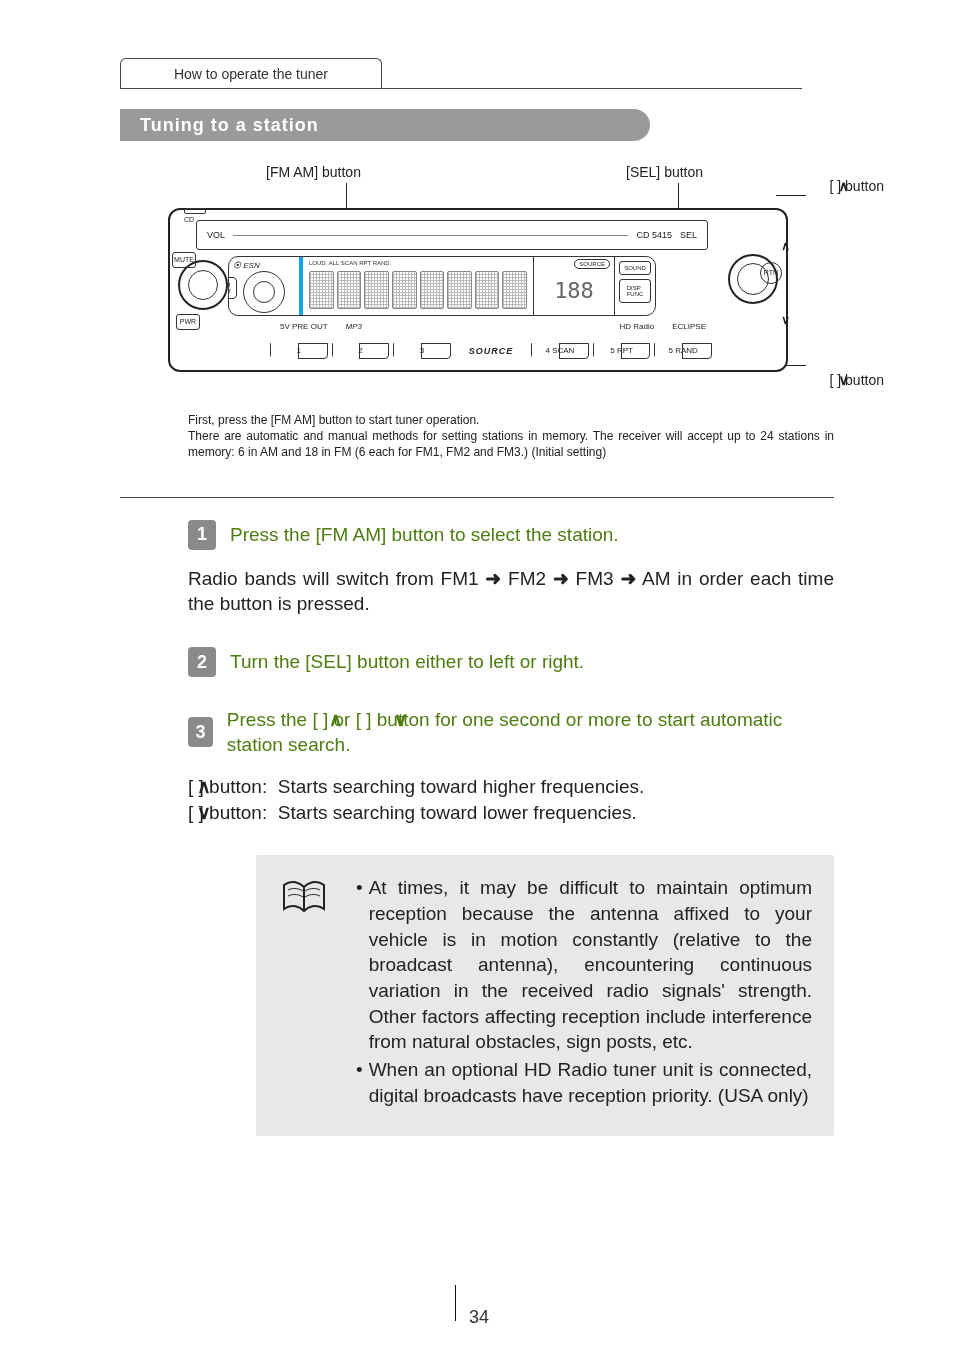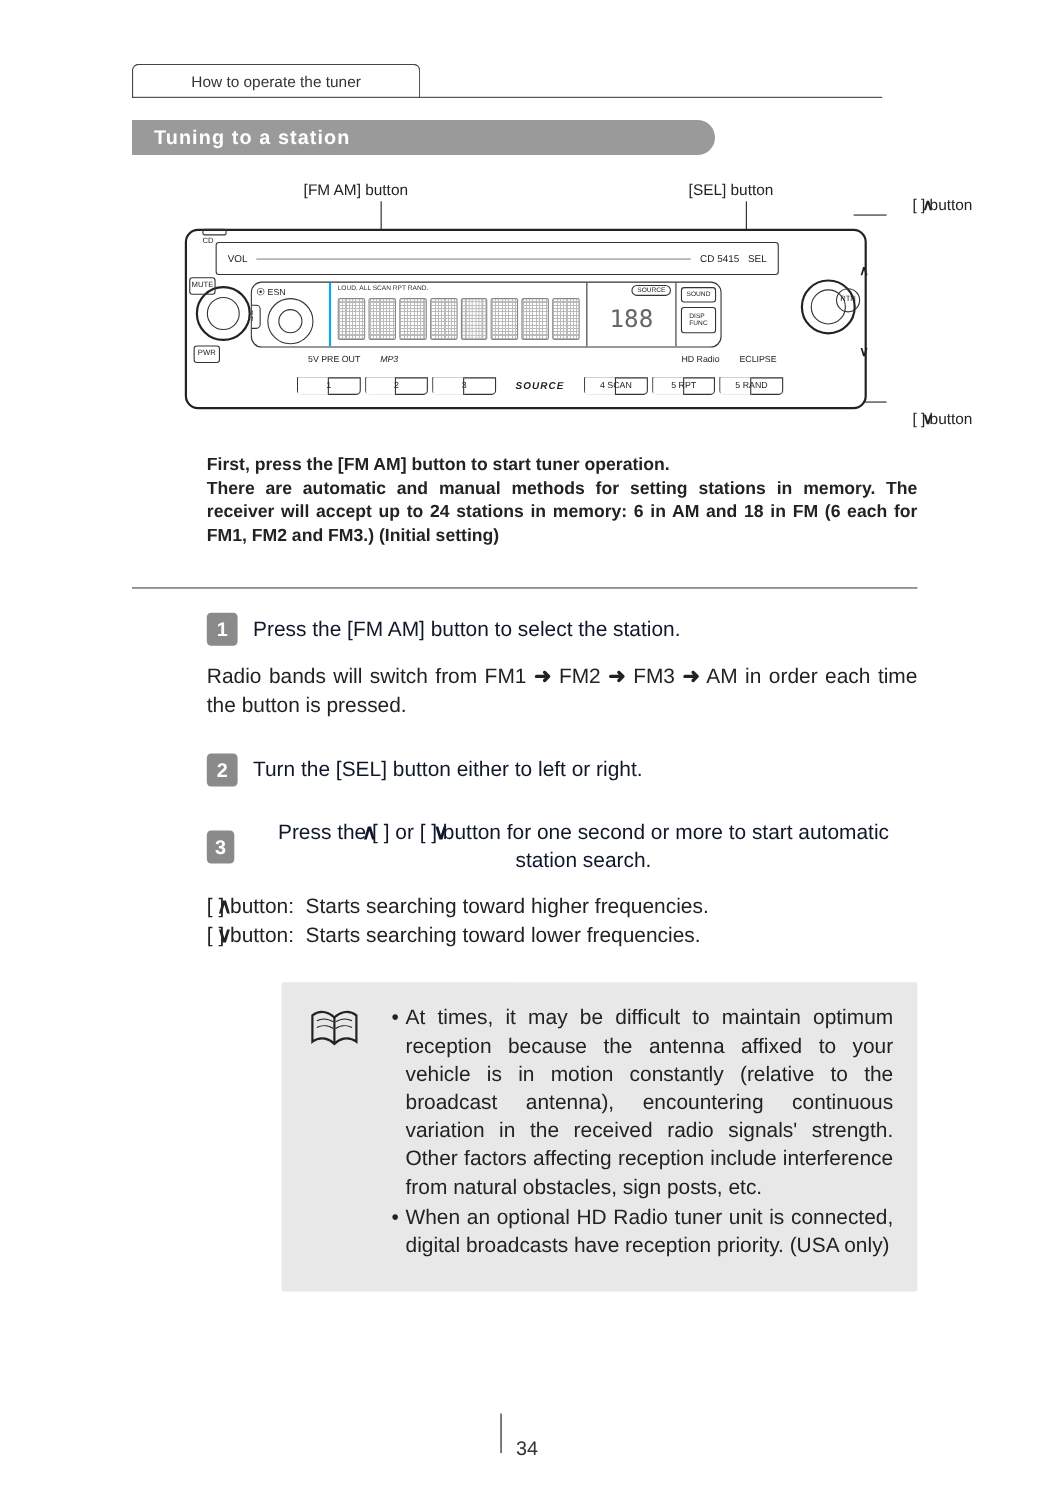--- a/index.html
+++ b/index.html
@@ -153,21 +153,21 @@
   }
   .small-btn{
     width:22px;height:14px;border:1px solid #333;border-radius:3px;
     font-size:7px;display:flex;align-items:center;justify-content:center;margin-bottom:6px;
   }
   .cd-slot{
     position:absolute;left:14px;top:-2px;width:28px;height:14px;font-size:7px;
   }
   
   .disp-left{
-    width:70px;border-right:2px solid #0ea5e9;position:relative;
+    width:70px;border-right:4px solid #0ea5e9;position:relative;font-style:italic;
   }
   .disp-left .cdlogo{
     position:absolute;left:4px;top:4px;font-size:8px;
   }
   .disp-left .wheel{
     position:absolute;left:14px;top:14px;width:40px;height:40px;
     border:1px solid #333;border-radius:50%;
   }
   .disp-left .wheel::after{
     content:"";position:absolute;left:9px;top:9px;right:9px;bottom:9px;
@@ -213,23 +213,22 @@
   .disp-btns div{
     position:absolute;left:4px;right:4px;height:12px;border:1px solid #333;border-radius:3px;
     display:flex;align-items:center;justify-content:center;
   }
   
   .callout{position:absolute;font-size:14px;color:#222;}
   .co-line{position:absolute;background:#222;}
   
   .intro{
     margin: 10px 0 40px 68px;
-    font-size:16px;
+    font-size:12px;
     text-align: justify;
-    font-weight: bold;
   }
   .subsection{
     margin-left: 0;
   }
   .sub-bar{
     display:flex;align-items:center;gap:10px;margin-bottom:12px;
   }
   .sub-bar .tick{
     width:8px;height:30px;background:#9a9a9a;
   }
@@ -240,21 +239,21 @@
     height:1px;background:#444;margin:-4px 0 22px -0px;
   }
   .steps{margin-left:68px;}
   .step{margin-bottom:30px;}
   .step-head{display:flex;align-items:center;gap:14px;margin-bottom:16px;}
   .step-num{
     width:28px;height:30px;background:#8a8a8a;border-radius:4px;
     color:#fff;font-weight:bold;display:flex;align-items:center;justify-content:center;
     font-size:18px;
   }
-  .step-title{font-size:19px;color:#0f172a;text-align:center;}
+  .step-title{font-size:19px;color:#4d7c0f;}
   .step-body{font-size:19px;}
   .arrow{font-family:Arial;font-weight:bold;}
   .caret-inline{font-weight:bold;position:relative;top:1px;}
   
   .note{
     display:flex;gap:30px;margin-top:4px;
     background:#e8e8e8;border-radius:2px;padding:20px 22px 26px 26px;
     margin-left:68px;
   }
   .note-icon{
@@ -282,21 +281,21 @@
     <span>How to operate the tuner</span>
   </div>
   <div class="rule"></div>
 
   <div class="section-pill">
     <span>Tuning to a station</span>
   </div>
 
   <div class="device-area">
 
-    <div class="callout" style="left:108px;top:-4px;"><span>[FM AM] button</span></div>
+    <div class="callout" style="left:98px;top:-4px;"><span>[FM AM] button</span></div>
     <div class="co-line" style="left:178px;top:16px;width:1px;height:74px;"></div>
 
     <div class="callout" style="left:458px;top:-4px;"><span>[SEL] button</span></div>
     <div class="co-line" style="left:510px;top:16px;width:1px;height:40px;"></div>
     <div class="co-line" style="left:510px;top:56px;width:60px;height:1px;"></div>
 
     <div class="callout" style="right:-96px;top:10px;">
       <span>[    ] button</span>
       <span class="caret-inline" style="position:absolute;left:9px;top:0;">∧</span>
     </div>

